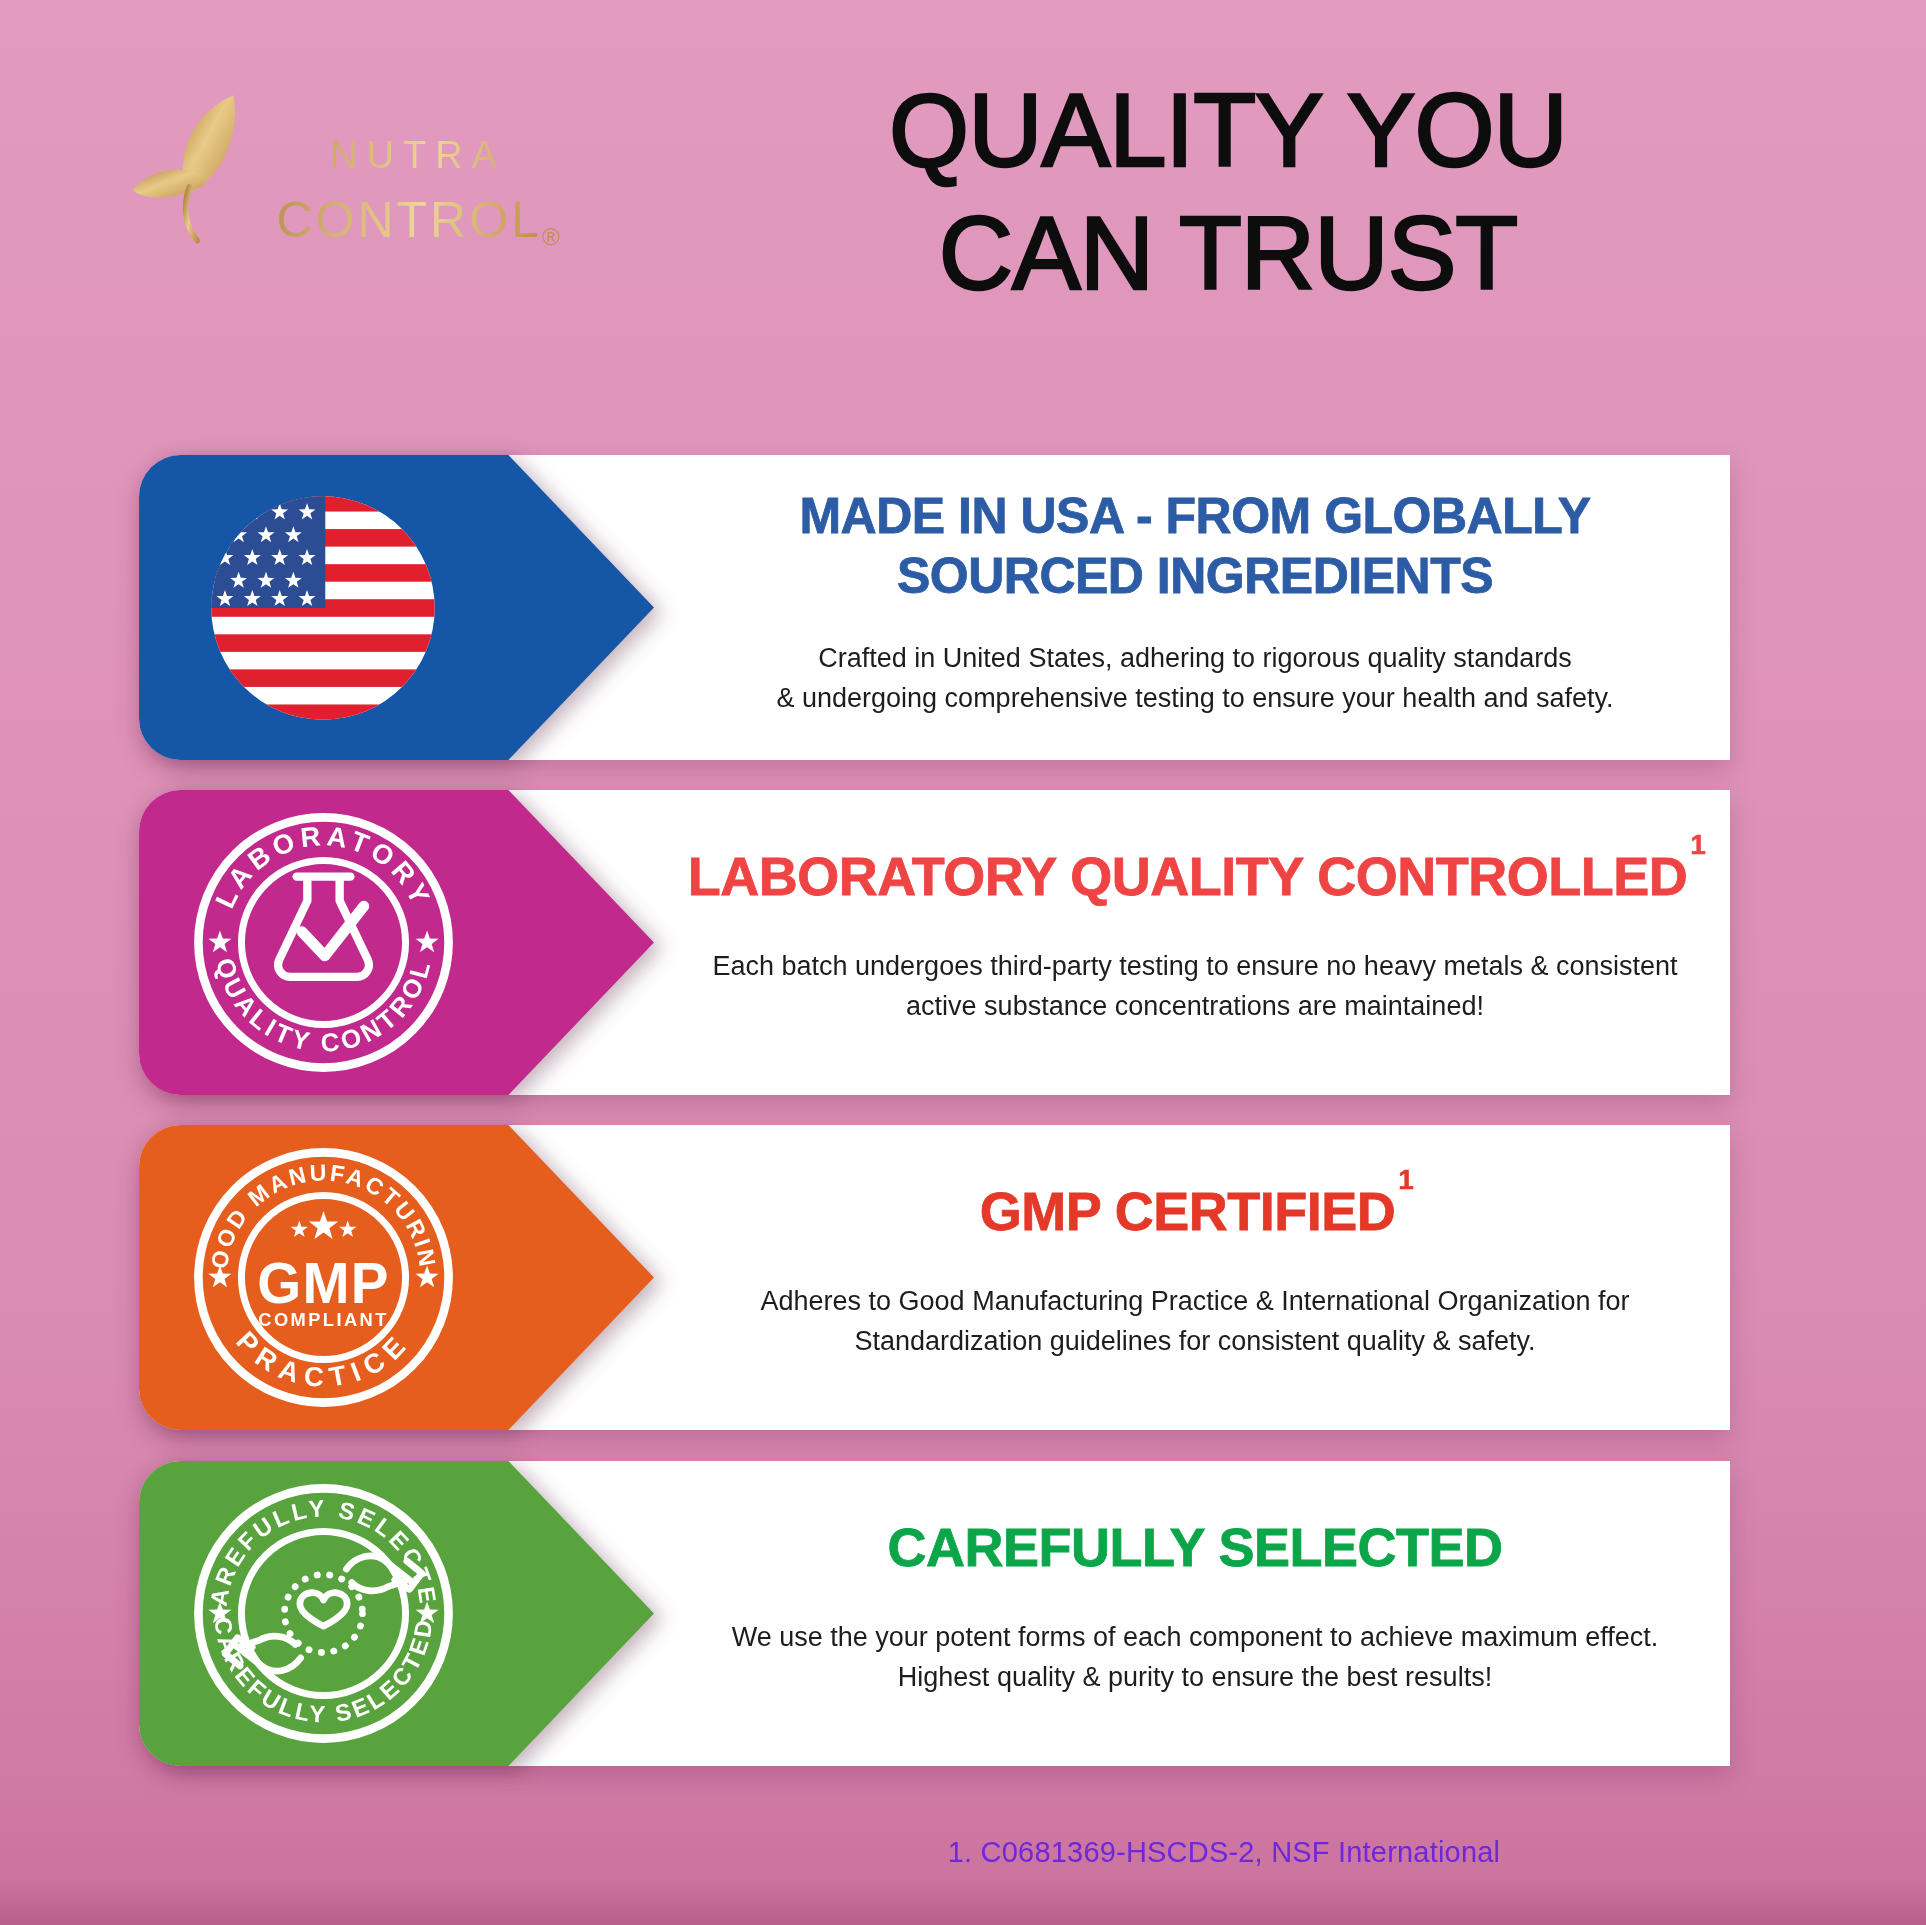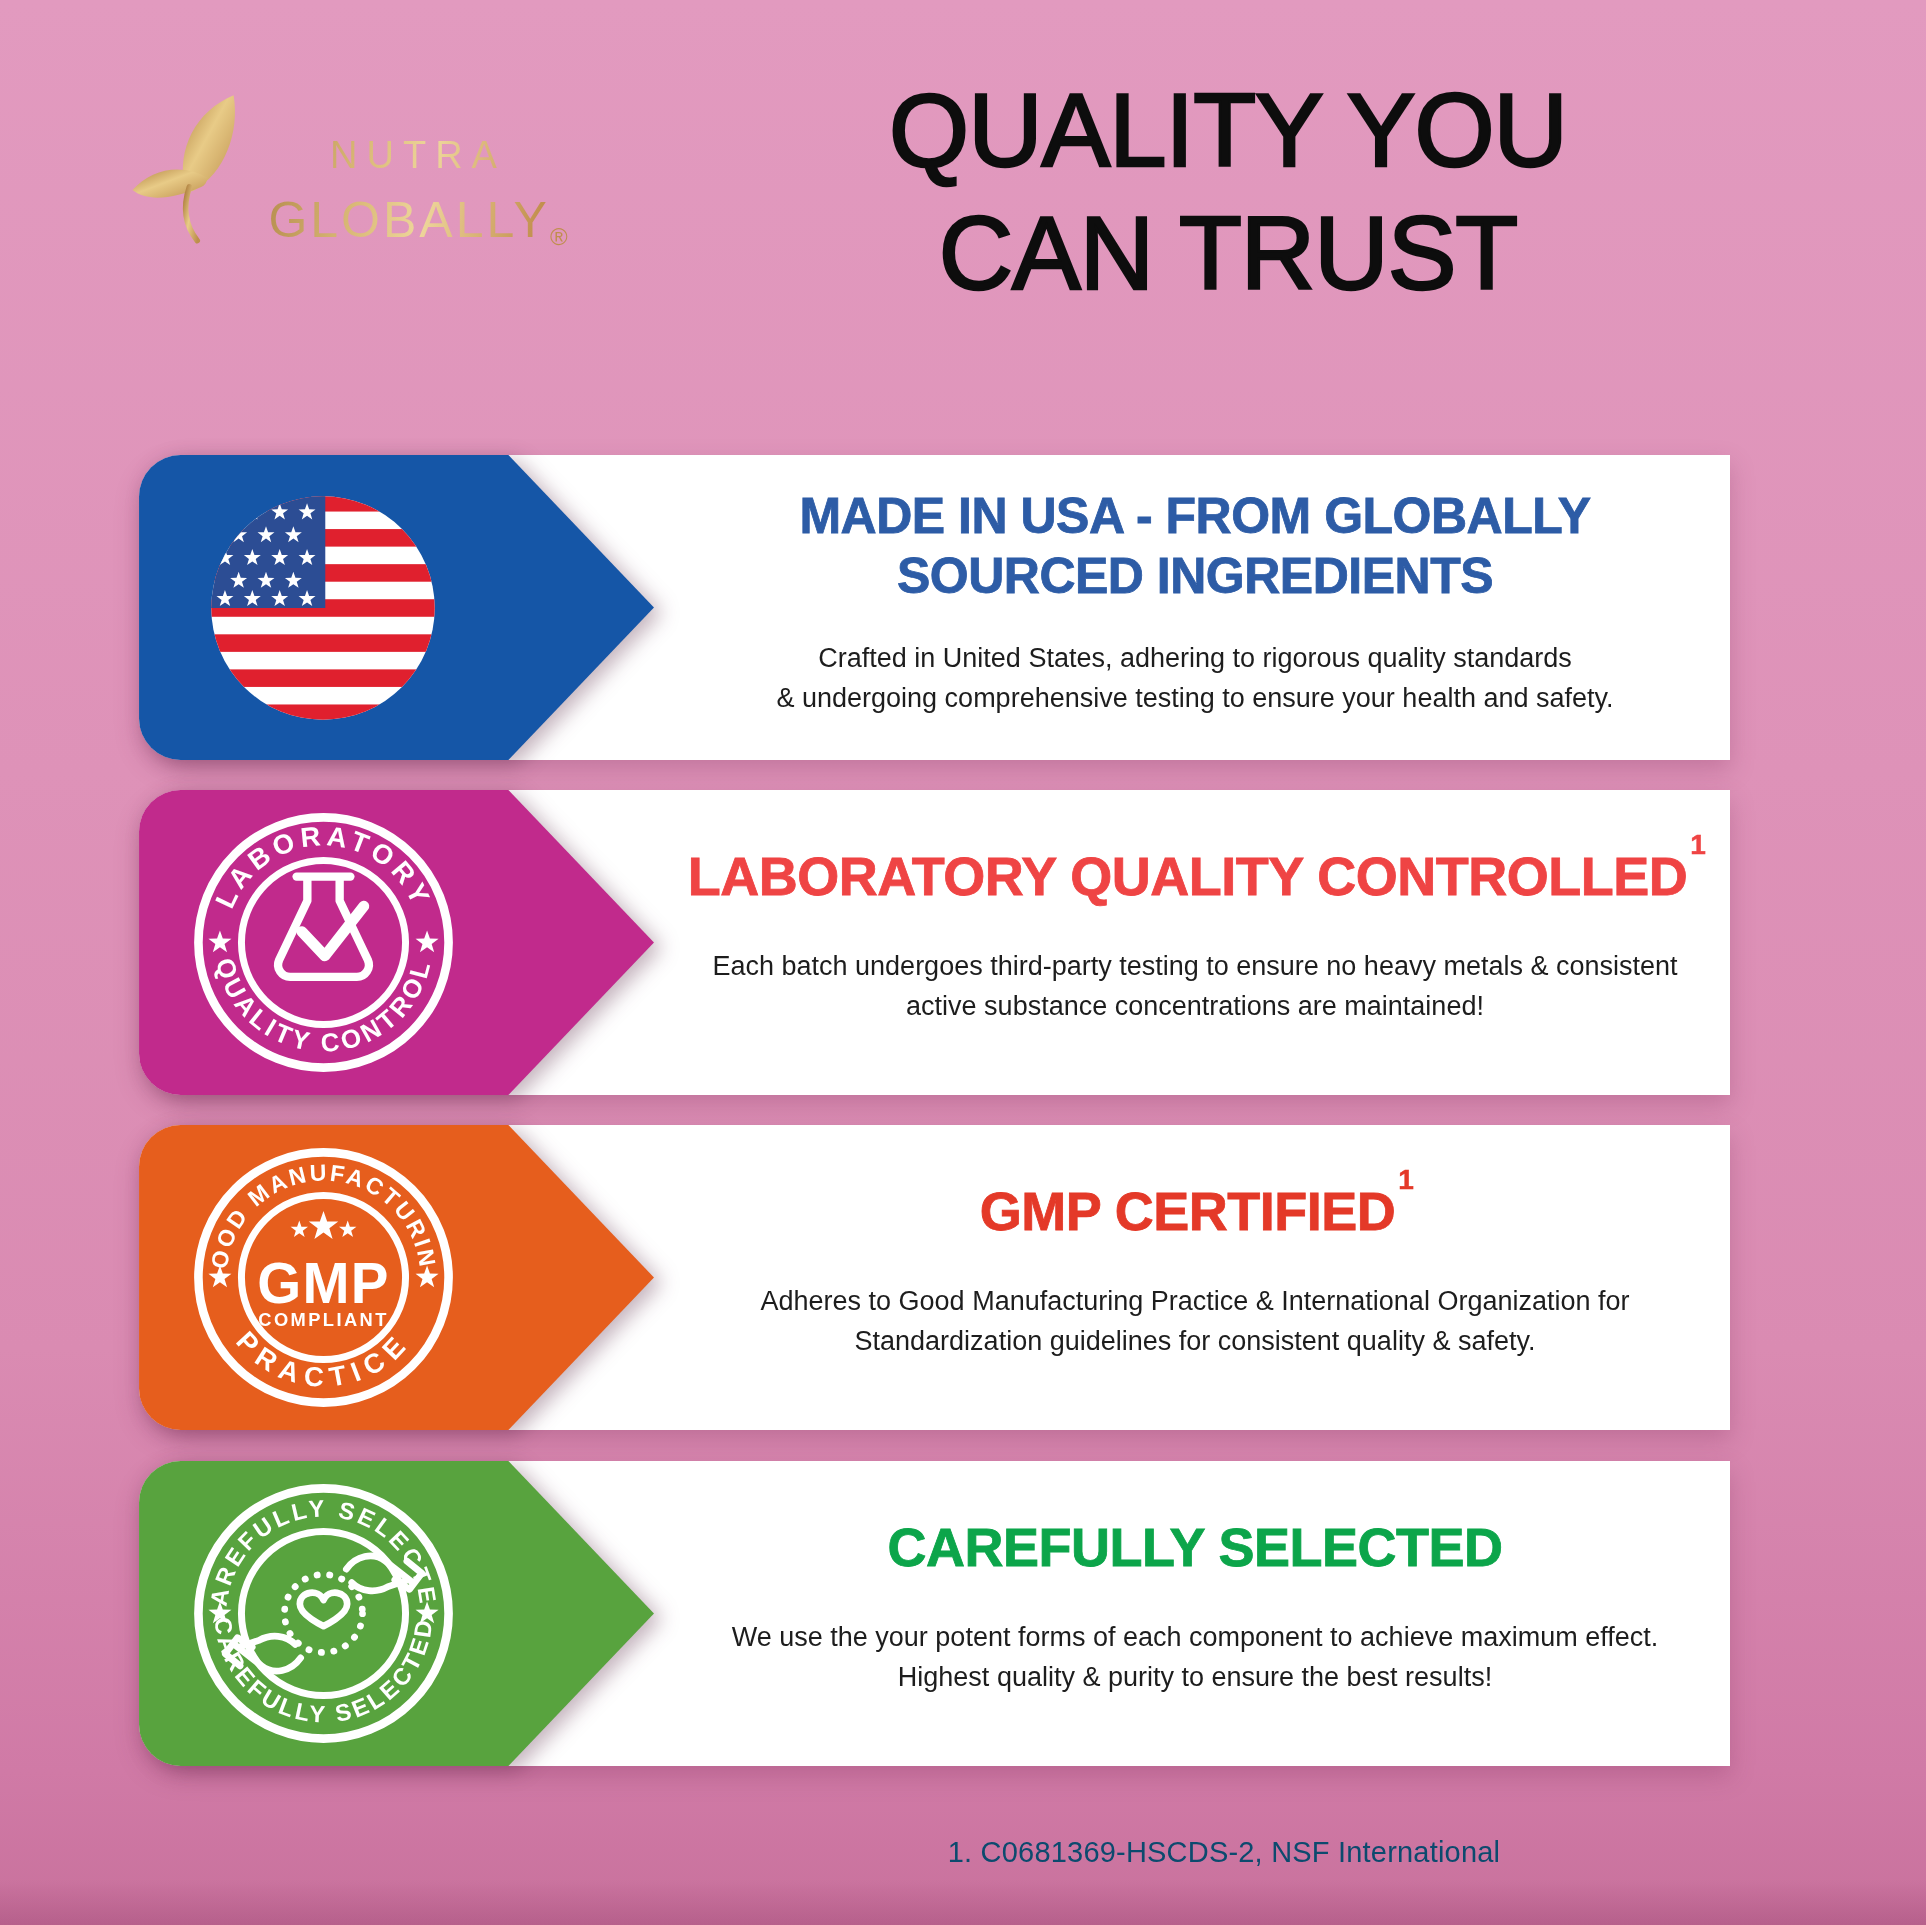--- a/index.html
+++ b/index.html
@@ -42,21 +42,21 @@
   .row h2 sup{font-size:28px;position:relative;top:-22px;left:3px;-webkit-text-stroke:0.5px currentColor;}
   .row p{margin:12px;font-size:27px;line-height:40px;color:#1d1d1d;font-weight:400;}
   .row-usa .text{gap:20px;}
   .row-lab .text,.row-gmp .text,.row-sel .text{gap:28px;}
   .row-usa{top:455px;}  .row-usa h2{color:#2d5ca6;}
   .row-lab{top:790px;}  .row-lab h2{color:#ef4444;}
   .row-gmp{top:1125px;} .row-gmp h2{color:#e43928;}
   .row-sel{top:1461px;} .row-sel h2{color:#0ca54a;}
   
   .footnote{position:absolute;left:653px;top:1836px;width:1142px;text-align:center;
-    font-size:29px;font-weight:500;color:#0c4a6e;letter-spacing:0.2px;}
+    font-size:29px;font-weight:500;color:#6d28d9;letter-spacing:0.2px;}
   
   .stamp-arc{fill:#fff;font-family:"Liberation Sans",sans-serif;font-weight:700;}
 </style>
 </head>
 <body>
 
 <div class="logo">
   <svg class="leaf" viewBox="0 0 100 100" aria-hidden="true">
     <defs>
       <linearGradient id="gold" x1="0" y1="0" x2="1" y2="1">
@@ -65,21 +65,21 @@
           <stop offset="1" stop-color="#bd8f4c"></stop>
       </linearGradient>
       <path id="star5" d="M0,-5 L1.18,-1.62 4.76,-1.55 1.9,0.62 2.94,4.05 0,2 -2.94,4.05 -1.9,0.62 -4.76,-1.55 -1.18,-1.62 Z"></path>
     </defs>
     <path fill="url(#gold)" d="M70 4 C46 14 34 38 39 62 C40 65 43 65.5 45.5 64 C64 53 74 28 70 4 Z"></path>
     <path fill="url(#gold)" d="M6 64 C18 50 38 47 53 56 C53.5 58.5 52 61 49.5 62 C33 69 16 72 6 64 Z"></path>
     <path fill="none" stroke="url(#gold)" stroke-width="3.5" stroke-linecap="round" d="M42 62 C38 74 39 86 47 96"></path>
   </svg>
   <div class="logo-text">
     <div class="logo-line1">NUTRA</div>
-    <div class="logo-line2"><span>GLOBALLY</span><span class="reg">®</span></div>
+    <div class="logo-line2"><span>CONTROL</span><span class="reg">®</span></div>
   </div>
 </div>
 
 <h1 class="title">
   <span>QUALITY YOU</span><br>
   <span>CAN TRUST</span>
 </h1>
 
 <section class="row row-usa">
   <div class="card"></div>

